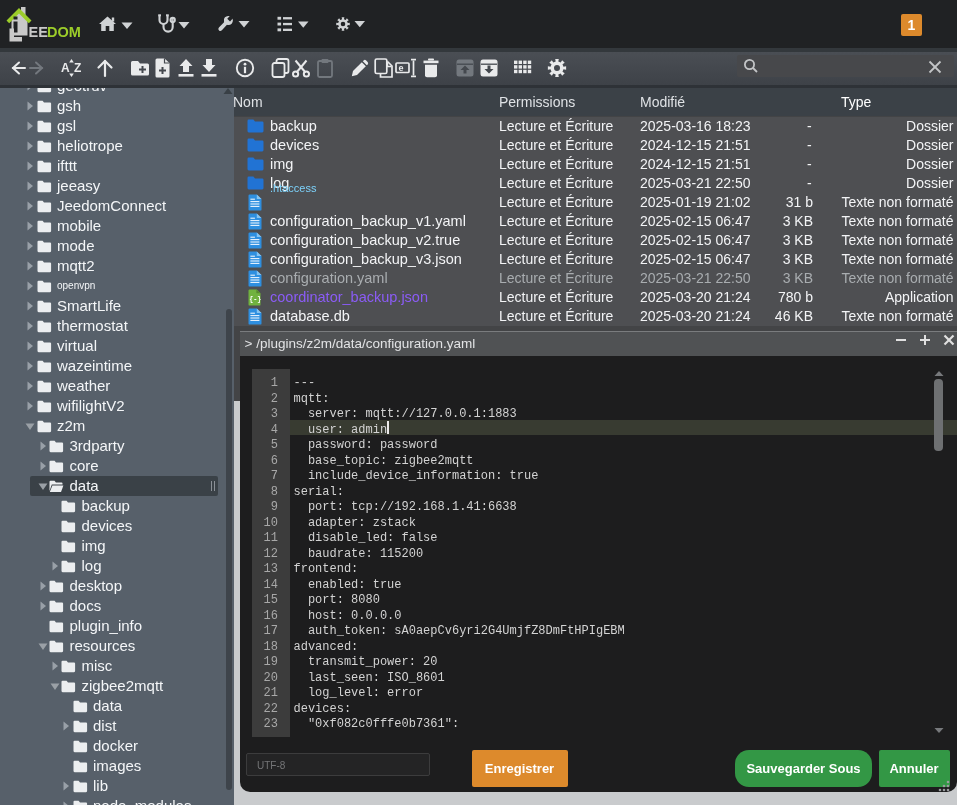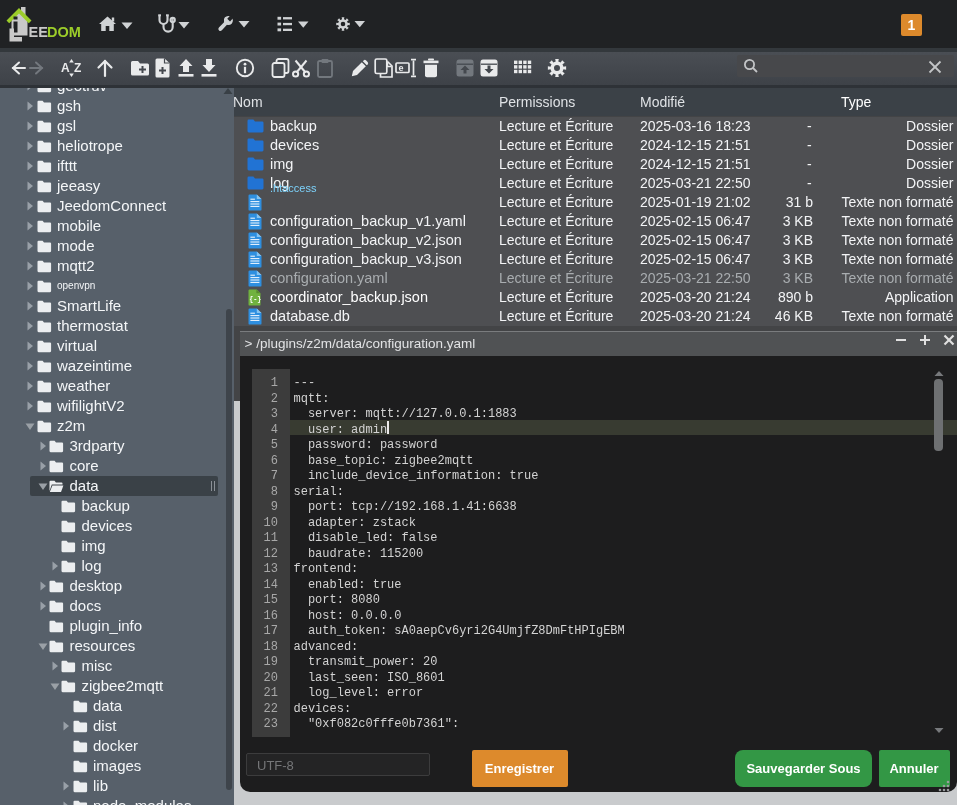--- a/index.html
+++ b/index.html
@@ -531,21 +531,21 @@
     <svg style="left:248px;top:231.8px" width="14" height="17" viewBox="0 0 14 17">
 <path d="M0.5 1.6 a1.2 1.2 0 0 1 1.2 -1.2 h7.1 L13.5 5 v10.4 a1.2 1.2 0 0 1 -1.2 1.2 H1.7 a1.2 1.2 0 0 1 -1.2 -1.2 Z" fill="#2e8fe0"></path>
 <path d="M8.8 0.4 V5 h4.7 Z" fill="#85c4f2"></path>
 <g stroke="#eaf4fd" stroke-width="1.1">
 <path d="M2.4 5.2 h4.5"></path>
         <path d="M2.4 7.6 h9"></path>
         <path d="M2.4 10 h9"></path>
         <path d="M2.4 12.4 h9"></path>
       </g>
     </svg>
-    <div class="abs" style="left:270px;top:230.8px;height:19px;line-height:19px;color:#f3f4f6;font-size:14.5px;white-space:nowrap">configuration_backup_v2.json</div>
+    <div class="abs" style="left:270px;top:230.8px;height:19px;line-height:19px;color:#f3f4f6;font-size:14.5px;white-space:nowrap">configuration_backup_v2.true</div>
     <div class="abs" style="left:499px;top:230.8px;height:19px;line-height:19px;color:#f3f4f6;font-size:14px">Lecture et Écriture</div>
     <div class="abs" style="left:640px;top:230.8px;height:19px;line-height:19px;color:#f3f4f6;font-size:14px">2025-02-15 06:47</div>
     <div class="abs" style="left:693px;top:230.8px;width:120px;height:19px;line-height:19px;color:#f3f4f6;font-size:14px;text-align:right">3 KB</div>
     <div class="abs" style="left:833.5px;top:230.8px;width:120px;height:19px;line-height:19px;color:#f3f4f6;font-size:14px;text-align:right">Texte non formaté</div>
     <div class="abs" style="left:233.5px;top:249.8px;width:723.5px;height:19.05px;background:#4e4f52"></div>
     <svg style="left:248px;top:250.85px" width="14" height="17" viewBox="0 0 14 17">
 <path d="M0.5 1.6 a1.2 1.2 0 0 1 1.2 -1.2 h7.1 L13.5 5 v10.4 a1.2 1.2 0 0 1 -1.2 1.2 H1.7 a1.2 1.2 0 0 1 -1.2 -1.2 Z" fill="#2e8fe0"></path>
 <path d="M8.8 0.4 V5 h4.7 Z" fill="#85c4f2"></path>
 <g stroke="#eaf4fd" stroke-width="1.1">
 <path d="M2.4 5.2 h4.5"></path>
@@ -574,24 +574,24 @@
     <div class="abs" style="left:499px;top:268.9px;height:19px;line-height:19px;color:#a9adb0;font-size:14px">Lecture et Écriture</div>
     <div class="abs" style="left:640px;top:268.9px;height:19px;line-height:19px;color:#a9adb0;font-size:14px">2025-03-21 22:50</div>
     <div class="abs" style="left:693px;top:268.9px;width:120px;height:19px;line-height:19px;color:#a9adb0;font-size:14px;text-align:right">3 KB</div>
     <div class="abs" style="left:833.5px;top:268.9px;width:120px;height:19px;line-height:19px;color:#a9adb0;font-size:14px;text-align:right">Texte non formaté</div>
     <div class="abs" style="left:233.5px;top:288.0px;width:723.5px;height:19.05px;background:#4e4f52"></div>
     <svg style="left:248px;top:288.95000000000005px" width="13" height="17" viewBox="0 0 13 17">
 <path d="M0.5 1.6 a1.2 1.2 0 0 1 1.2 -1.2 h7 L12.5 4.2 v11.2 a1.2 1.2 0 0 1 -1.2 1.2 H1.7 a1.2 1.2 0 0 1 -1.2 -1.2 Z" fill="#71b23f"></path>
 <path d="M8.4 0.4 V4.2 h4.1 Z" fill="#578a2e"></path>
 <text x="1.2" y="11.6" font-size="6.8" font-weight="bold" fill="#ffffff" font-family="Liberation Mono,monospace">{-}</text>
     </svg>
-    <div class="abs" style="left:270px;top:288.0px;height:19px;line-height:19px;color:#ffffff;font-size:14.5px;white-space:nowrap">coordinator_backup.json</div>
+    <div class="abs" style="left:270px;top:288.0px;height:19px;line-height:19px;color:#8b5cf6;font-size:14.5px;white-space:nowrap">coordinator_backup.json</div>
     <div class="abs" style="left:499px;top:288.0px;height:19px;line-height:19px;color:#f3f4f6;font-size:14px">Lecture et Écriture</div>
     <div class="abs" style="left:640px;top:288.0px;height:19px;line-height:19px;color:#f3f4f6;font-size:14px">2025-03-20 21:24</div>
-    <div class="abs" style="left:693px;top:288.0px;width:120px;height:19px;line-height:19px;color:#f3f4f6;font-size:14px;text-align:right">890 b</div>
+    <div class="abs" style="left:693px;top:288.0px;width:120px;height:19px;line-height:19px;color:#f3f4f6;font-size:14px;text-align:right">780 b</div>
     <div class="abs" style="left:833.5px;top:288.0px;width:120px;height:19px;line-height:19px;color:#f3f4f6;font-size:14px;text-align:right">Application</div>
     <div class="abs" style="left:233.5px;top:307.0px;width:723.5px;height:19.05px;background:#4e4f52"></div>
     <svg style="left:248px;top:308.0px" width="14" height="17" viewBox="0 0 14 17">
 <path d="M0.5 1.6 a1.2 1.2 0 0 1 1.2 -1.2 h7.1 L13.5 5 v10.4 a1.2 1.2 0 0 1 -1.2 1.2 H1.7 a1.2 1.2 0 0 1 -1.2 -1.2 Z" fill="#2e8fe0"></path>
 <path d="M8.8 0.4 V5 h4.7 Z" fill="#85c4f2"></path>
 <g stroke="#eaf4fd" stroke-width="1.1">
 <path d="M2.4 5.2 h4.5"></path>
         <path d="M2.4 7.6 h9"></path>
         <path d="M2.4 10 h9"></path>
         <path d="M2.4 12.4 h9"></path>
@@ -671,23 +671,23 @@
   "0xf082c0fffe0b7361":</pre>
 <div class="abs" style="left:147.9px;top:89.8px;width:2px;height:13.5px;background:#eceaea"></div>
 <svg style="left:694.0px;top:39px" width="10" height="7" viewBox="0 0 10 7">
         <path d="M5 1 L9.5 6 H0.5 Z" fill="#77797c"></path>
       </svg>
 <div class="abs" style="left:694.0px;top:48px;width:9px;height:72px;background:#6e7072;border-radius:4px"></div>
 <svg style="left:694.0px;top:396px" width="10" height="7" viewBox="0 0 10 7">
         <path d="M5 6 L0.5 1 H9.5 Z" fill="#77797c"></path>
       </svg>
 <div class="abs" style="left:6.5px;top:422px;width:184px;height:23px;background:#242425;border:1px solid #3c3c3d;border-radius:2px;box-sizing:border-box"></div>
-<div class="abs" style="left:17.5px;top:422px;height:25px;line-height:25px;color:#757678;font-size:13px">UTF-8</div>
+<div class="abs" style="left:17.5px;top:422px;height:25px;line-height:25px;color:#757678;font-size:10px">UTF-8</div>
 <div class="abs" style="left:232.0px;top:419px;width:96px;height:37px;background:#dd8a2c;border-radius:2px;color:#fff;font-size:13px;font-weight:600;text-align:center;line-height:37px;white-space:nowrap">Enregistrer</div>
-<div class="abs" style="left:495.5px;top:419px;width:137px;height:37px;background:#339745;border-radius:8px;color:#fff;font-size:13px;font-weight:600;text-align:center;line-height:37px;white-space:nowrap">Sauvegarder Sous</div>
+<div class="abs" style="left:495.5px;top:419px;width:137px;height:37px;background:#339745;border-radius:14px;color:#fff;font-size:13px;font-weight:600;text-align:center;line-height:37px;white-space:nowrap">Sauvegarder Sous</div>
 <div class="abs" style="left:639.0px;top:419px;width:71px;height:37px;background:#339745;border-radius:2px;color:#fff;font-size:13px;font-weight:600;text-align:center;line-height:37px;white-space:nowrap">Annuler</div>
 <svg style="left:698.5px;top:449px" width="13" height="13" viewBox="0 0 13 13">
         <circle cx="2" cy="10" r="1.3" fill="#9a9c9e"></circle>
         <circle cx="6" cy="10" r="1.3" fill="#9a9c9e"></circle>
         <circle cx="10" cy="10" r="1.3" fill="#9a9c9e"></circle>
         <circle cx="6" cy="6" r="1.3" fill="#9a9c9e"></circle>
         <circle cx="10" cy="6" r="1.3" fill="#9a9c9e"></circle>
         <circle cx="10" cy="2" r="1.3" fill="#9a9c9e"></circle>
       </svg>
 </div>

